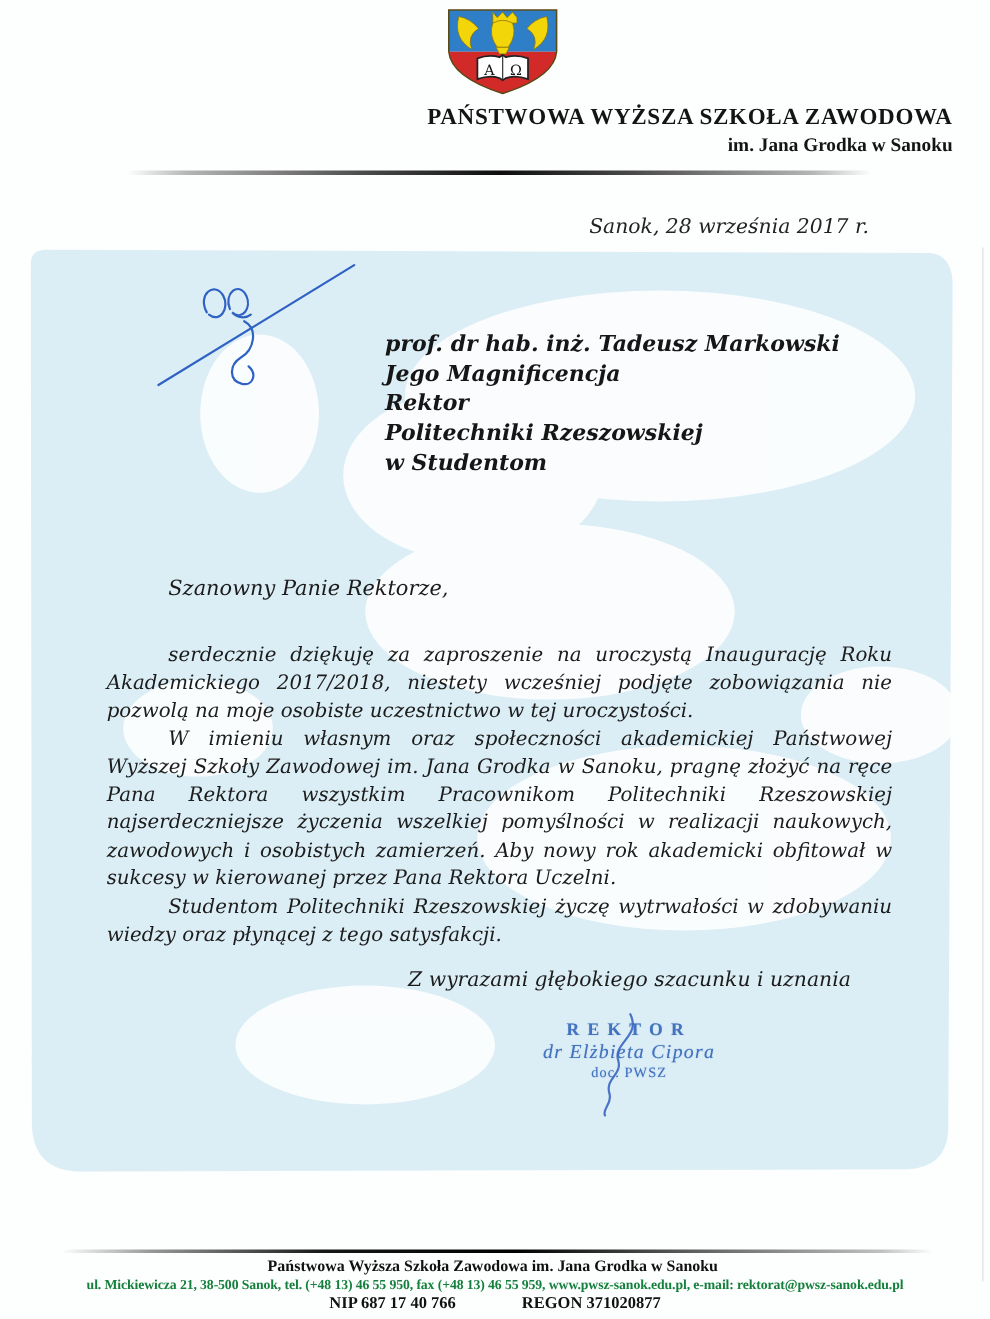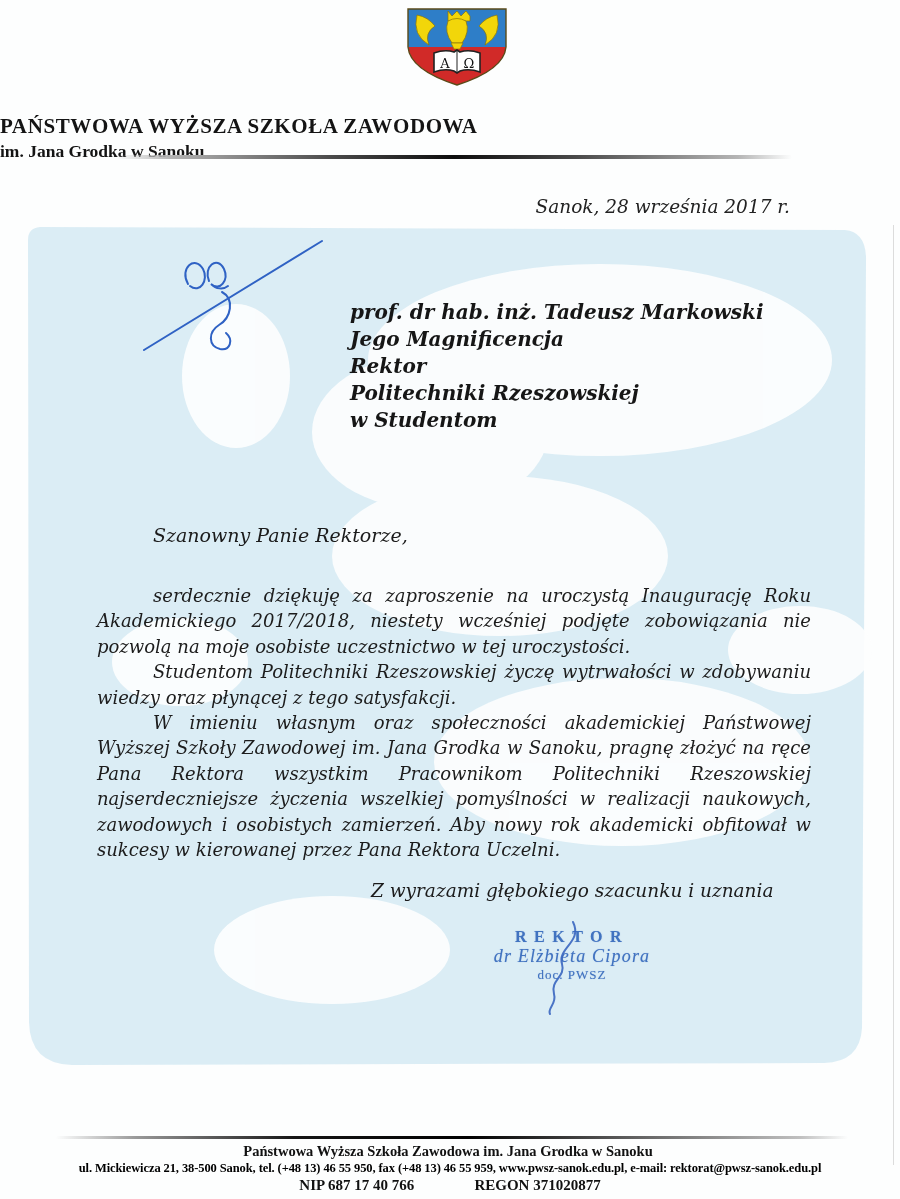--- a/index.html
+++ b/index.html
@@ -7,21 +7,21 @@
     position:relative;width:900px;height:1199px;margin:0 auto;
     background:#fdfefe;overflow:hidden;
     font-family:"Liberation Serif",serif;color:#1b1b1b;
   }
   
   .watermark{position:absolute;left:0;top:0;}
   .scan-edge{position:absolute;left:893px;top:225px;width:1px;height:940px;background:#dcdcdc;}
   
   .crest{position:absolute;left:404px;top:6px;}
   
-  .header-text{position:absolute;top:114px;left:0;width:866px;text-align:left;color:#141414;}
+  .header-text{position:absolute;top:94px;left:0;width:866px;text-align:right;color:#141414;}
   .org1{font-size:21px;font-weight:bold;letter-spacing:.6px;}
   .org2{font-size:17.5px;font-weight:bold;margin-top:2px;}
   .rule{border-radius:2px;}
   .rule-top{position:absolute;top:155px;left:116px;width:676px;height:4px;
     background:linear-gradient(90deg,rgba(170,170,170,0) 0%,#b5b5b5 8%,#4a4a4a 32%,#0d0d0d 50%,#4a4a4a 68%,#b5b5b5 92%,rgba(170,170,170,0) 100%);}
   .rule-bottom{position:absolute;top:1136px;left:56px;width:792px;height:3px;
     background:linear-gradient(90deg,rgba(170,170,170,0) 0%,#9a9a9a 10%,#161616 30%,#000 52%,#6a6a6a 75%,#c0c0c0 94%,rgba(190,190,190,0) 100%);}
   
   .script{font-family:"DejaVu Serif",serif;font-style:italic;}
   .dateline{position:absolute;top:196px;left:0;width:790px;text-align:right;font-size:18.5px;color:#222;}
@@ -33,21 +33,21 @@
   
   .stamp{position:absolute;left:452px;top:928px;width:240px;text-align:center;
     font-family:"Liberation Serif",serif;
     text-shadow:0 0 1px rgba(90,130,200,.55);}
   .stamp-title{font-size:16px;letter-spacing:7.5px;font-weight:bold;}
   .stamp-name{font-size:18px;font-style:italic;letter-spacing:1.2px;margin-top:0;text-align:center;}
   .stamp-sub{font-size:13px;letter-spacing:1px;margin-top:0;}
   .ink{position:absolute;}
   
   .footer-line1{position:absolute;top:1143px;left:0;width:896px;text-align:center;font-weight:bold;font-size:14.5px;color:#111;}
-  .footer-line2{position:absolute;top:1161px;left:0;width:900px;text-align:center;font-weight:bold;font-size:12.5px;letter-spacing:-.1px;white-space:nowrap;color:#000000;}
+  .footer-line2{position:absolute;top:1161px;left:0;width:900px;text-align:center;font-weight:bold;font-size:12.5px;letter-spacing:-.1px;white-space:nowrap;color:#15803d;}
   .footer-line3{position:absolute;top:1177px;left:0;width:900px;display:flex;justify-content:center;gap:60px;font-weight:bold;font-size:15px;color:#111;}
 </style>
 </head>
 <body>
 
 <div class="page">
 
   <svg class="watermark" width="900" height="1199" viewBox="0 0 900 1199" aria-hidden="true">
     <path fill="#d7ebf4" opacity="0.9" d="M40,227 L845,230 Q867,232 866,262 L862,1028 Q860,1062 824,1063 L72,1065 Q30,1064 29,1022 L28,240 Q28,228 40,227 Z"></path>
     <g fill="#fdfefe" opacity="0.92">
@@ -103,22 +103,22 @@
     <div>Jego Magnificencja</div>
     <div>Rektor</div>
     <div>Politechniki Rzeszowskiej</div>
     <div>w Studentom</div>
   </div>
 
   <div class="salutation script">Szanowny Panie Rektorze,</div>
 
   <div class="body-text script">
     <p>serdecznie dziękuję za zaproszenie na uroczystą Inaugurację Roku Akademickiego 2017/2018, niestety wcześniej podjęte zobowiązania nie pozwolą na moje osobiste uczestnictwo w tej uroczystości.</p>
+    <p>W imieniu własnym oraz społeczności akademickiej Państwowej Wyższej Szkoły Zawodowej im. Jana Grodka w Sanoku, pragnę złożyć na ręce Pana Rektora wszystkim Pracownikom Politechniki Rzeszowskiej najserdeczniejsze życzenia wszelkiej pomyślności w realizacji naukowych, zawodowych i osobistych zamierzeń. Aby nowy rok akademicki obfitował w sukcesy w kierowanej przez Pana Rektora Uczelni.</p>
     <p>Studentom Politechniki Rzeszowskiej życzę wytrwałości w zdobywaniu wiedzy oraz płynącej z tego satysfakcji.</p>
-    <p>W imieniu własnym oraz społeczności akademickiej Państwowej Wyższej Szkoły Zawodowej im. Jana Grodka w Sanoku, pragnę złożyć na ręce Pana Rektora wszystkim Pracownikom Politechniki Rzeszowskiej najserdeczniejsze życzenia wszelkiej pomyślności w realizacji naukowych, zawodowych i osobistych zamierzeń. Aby nowy rok akademicki obfitował w sukcesy w kierowanej przez Pana Rektora Uczelni.</p>
   </div>
 
   <div class="closing script">Z wyrazami głębokiego szacunku i uznania</div>
 
   <div class="stamp" style="color:#4173c0;">
     <div class="stamp-title">REKTOR</div>
     <div class="stamp-name">dr Elżbieta Cipora</div>
     <div class="stamp-sub">doc. PWSZ</div>
   </div>
   <svg class="ink" style="left:540px;top:914px;" width="52" height="104" viewBox="0 0 52 104" aria-hidden="true">

